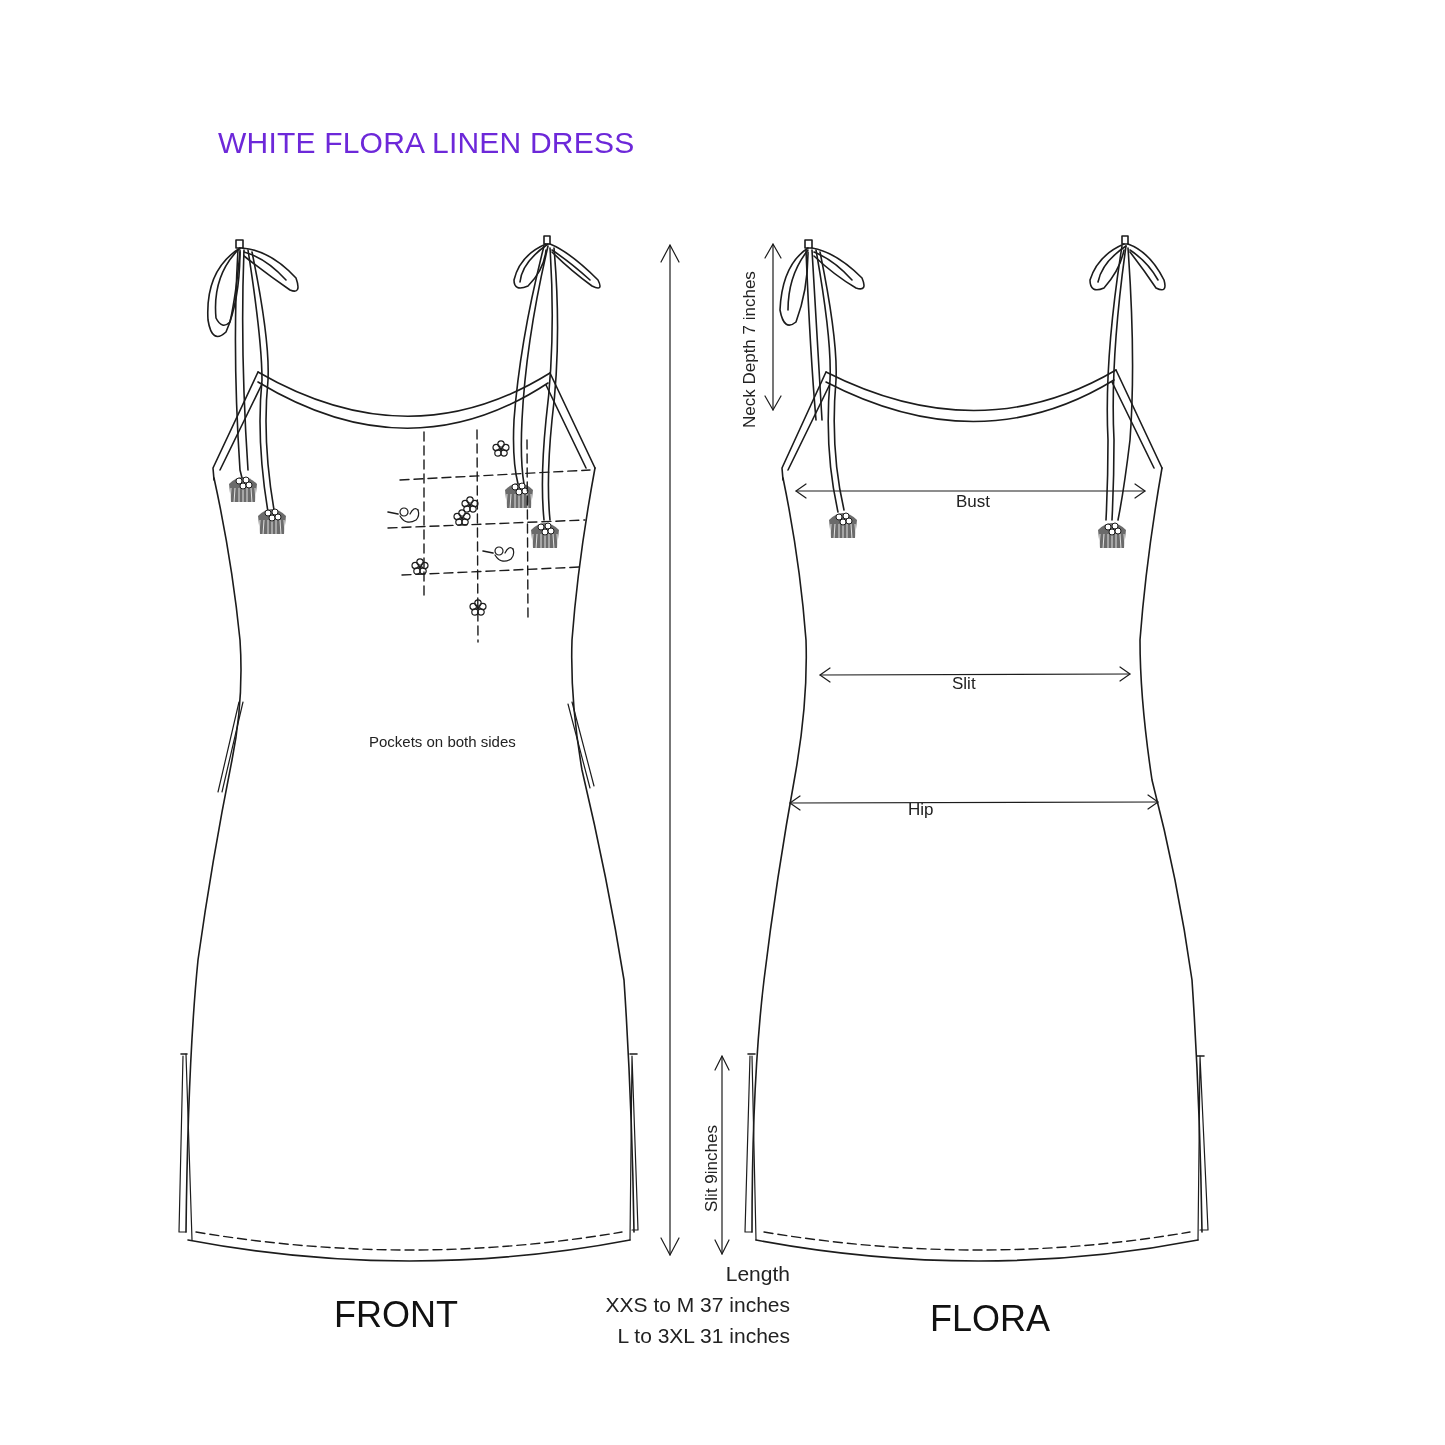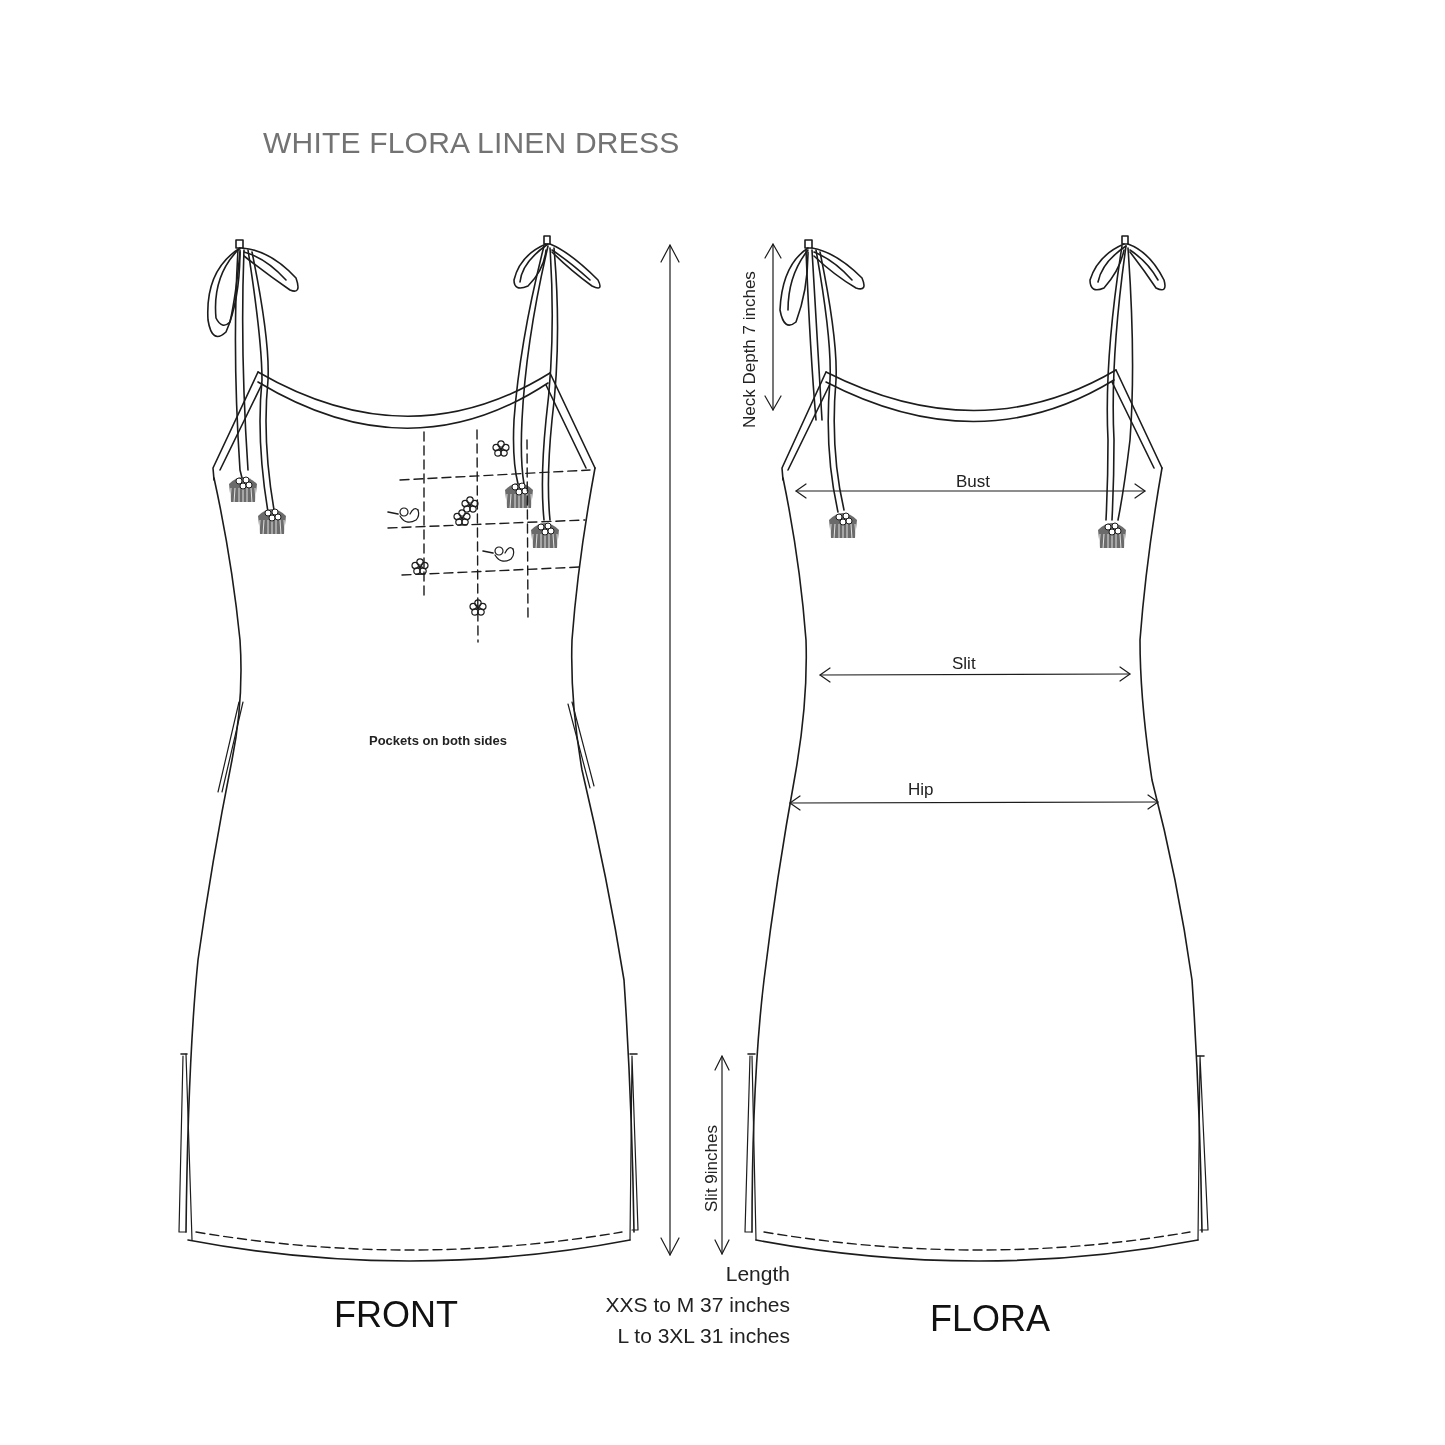--- a/index.html
+++ b/index.html
@@ -1,24 +1,24 @@
 <!DOCTYPE html>
 <html><head>
   <meta charset="utf-8">
   <style>
     html, body { margin: 0; padding: 0; background: #ffffff; }
     body { width: 1445px; height: 1445px; position: relative; overflow: hidden;
            font-family: "Liberation Sans", "DejaVu Sans", sans-serif; color: #1a1a1a; }
     .abs { position: absolute; white-space: nowrap; }
-    #page-title { left: 218px; top: 126px; font-size: 30px; letter-spacing: 0.2px; font-weight: 300; color: #737373; margin-left: 45px; }
+    #page-title { left: 218px; top: 126px; font-size: 30px; letter-spacing: 0.2px; font-weight: 300; color: #6d28d9; }
     .view-label { font-size: 36px; color: #111; }
     #front-label { left: 334px; top: 1294px; text-align: right; }
     #back-label { left: 930px; top: 1298px; }
-    .small { font-size: 13px; color: #222; font-weight: bold; }
-    .meas { font-size: 17px; color: #222; }
+    .small { font-size: 15px; color: #222; }
+    .meas { font-size: 17px; color: #222; margin-top: 20px; }
     #pockets-note { left: 369px; top: 733px; }
     #length-block { left: 560px; top: 1258px; width: 230px; text-align: right; font-size: 21px; line-height: 31px; color: #222; white-space: normal; }
     #length-block div { white-space: nowrap; }
     #bust-label { left: 956px; top: 472px; }
     #waist-label { left: 952px; top: 654px; }
     #hip-label { left: 908px; top: 780px; }
     .vtext { transform-origin: left top; transform: rotate(-90deg); font-size: 17px; color: #222; }
     #neck-depth-label { left: 740px; top: 428px; }
     #slit-label { left: 702px; top: 1212px; }
     svg { position: absolute; left: 0; top: 0; }

